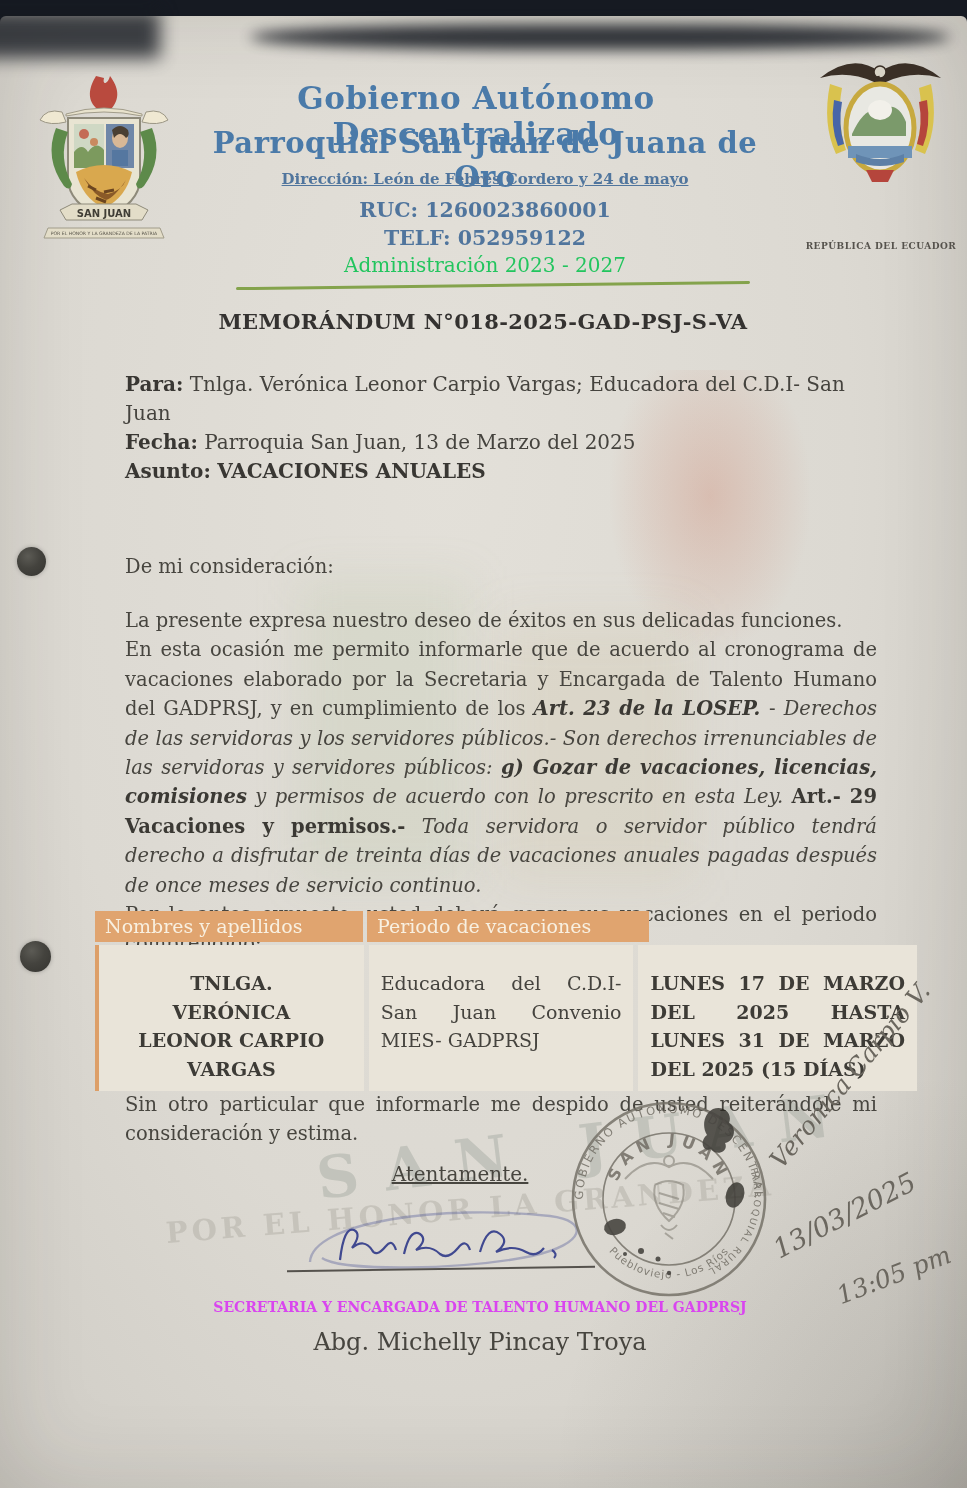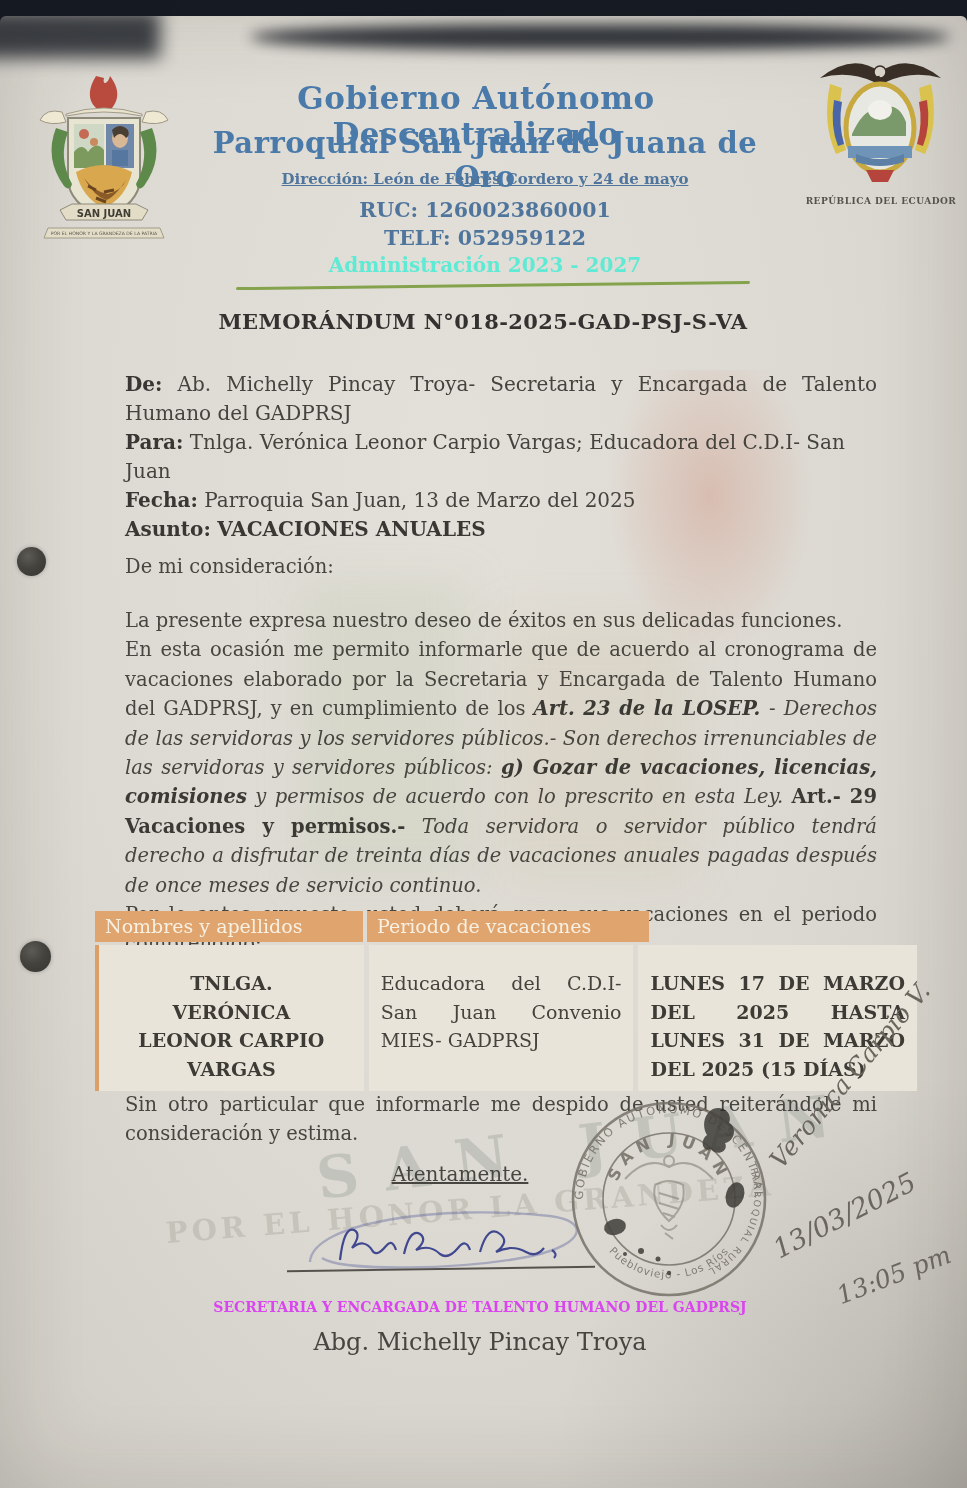--- a/index.html
+++ b/index.html
@@ -13,23 +13,23 @@
   .top-shadow2{position:absolute;left:-30px;top:10px;width:190px;height:48px;background:#151920;filter:blur(9px);opacity:.8;}
   .hole{position:absolute;width:29px;height:29px;border-radius:50%;
     background:radial-gradient(circle at 38% 32%, #5c5b55 0%, #44433e 45%, #353430 100%);
     box-shadow:0 0 4px rgba(0,0,0,.25);}
   .abs{position:absolute;}
   .center{text-align:center;}
   .just{text-align:justify;}
   
   .h-big{font-weight:bold;color:#4a7aa9;letter-spacing:.5px;}
   .h-sub{font-weight:bold;color:#50759d;}
-  .h-admin{font-weight:bold;color:#5eead4;}
+  .h-admin{font-weight:normal;color:#22c55e;}
   .green-line{position:absolute;left:236px;top:284px;width:514px;height:3px;background:#84a34c;transform:rotate(-.7deg);border-radius:2px;}
-  .republic-caption{font-family:"DejaVu Serif",serif;font-weight:bold;font-size:9px;color:#55524c;letter-spacing:.5px;}
+  .republic-caption{font-family:"DejaVu Serif",serif;font-weight:bold;font-size:9px;color:#55524c;letter-spacing:.5px;margin-top:45px;}
   .memo-title{font-weight:bold;color:#343230;font-size:21px;letter-spacing:.4px;}
   .fields{font-size:20px;line-height:29px;color:#45433e;}
   .fields b{color:#393733;}
   .body-par{font-size:19.5px;line-height:29.4px;color:#47453f;}
   .seg-n{} .seg-i{font-style:italic;} .seg-b{font-weight:bold;color:#3b3934;} .seg-bi{font-weight:bold;font-style:italic;color:#3b3934;}
   
   .memo-table{position:absolute;left:75px;top:911px;width:822px;padding-left:20px;}
   .thead{display:flex;gap:4px;}
   .th{background:#e0a46f;color:#f8f0e1;font-size:19px;height:31px;line-height:31px;padding-left:10px;box-sizing:border-box;}
   .trow{display:flex;gap:5px;margin-top:3px;border-left:4px solid #dd9f68;}
@@ -113,21 +113,20 @@
   <div class="abs center h-big" style="left:183px;top:126px;width:604px;font-size:29px;">Parroquial San Juan de Juana de Oro</div>
   <div class="abs center h-sub" style="left:183px;top:170px;width:604px;font-size:15px;text-decoration:underline;">Dirección: León de Febres Cordero y 24 de mayo</div>
   <div class="abs center h-sub" style="left:183px;top:198px;width:604px;font-size:20.5px;">RUC: 1260023860001</div>
   <div class="abs center h-sub" style="left:183px;top:226px;width:604px;font-size:20.5px;">TELF: 052959122</div>
   <div class="abs center h-admin" style="left:183px;top:253px;width:604px;font-size:20px;">Administración 2023 - 2027</div>
   <div class="green-line"></div>
 
   <div class="abs center memo-title" style="left:133px;top:309px;width:700px;">MEMORÁNDUM N°018-2025-GAD-PSJ-S-VA</div>
 
   <div class="abs fields" style="left:125px;top:370px;width:752px;">
-    <div class="just"><b>De:</b> <span>Ab. Michelly Pincay Troya- Secretaria y Encargada de Talento Humano del GADPRSJ</span></div>
     <div><b>Para:</b> <span>Tnlga. Verónica Leonor Carpio Vargas; Educadora del C.D.I- San Juan</span></div>
     <div><b>Fecha:</b> <span>Parroquia San Juan, 13 de Marzo del 2025</span></div>
     <div><b>Asunto:</b> <b>VACACIONES ANUALES</b></div>
   </div>
 
   <div class="abs body-par" style="left:125px;top:552px;width:752px;">De mi consideración:</div>
 
   <div class="abs" style="left:125px;top:606px;width:752px;">
     <div class="body-par">La presente expresa nuestro deseo de éxitos en sus delicadas funciones.</div>
     <div class="body-par just"><span class="seg-n">En esta ocasión me permito informarle que de acuerdo al cronograma de vacaciones elaborado por la Secretaria y Encargada de Talento Humano del GADPRSJ, y  en cumplimiento de los </span><span class="seg-bi">Art. 23 de la LOSEP. </span><span class="seg-n">- </span><span class="seg-i">Derechos de las servidoras y los servidores públicos.- Son derechos irrenunciables de las servidoras y servidores públicos: </span><span class="seg-bi">g) Gozar de vacaciones, licencias, comisiones</span><span class="seg-i"> y permisos de acuerdo con lo prescrito en esta Ley. </span><span class="seg-b">Art.- 29 Vacaciones y permisos.-</span><span class="seg-i"> Toda servidora o servidor público tendrá derecho a disfrutar de treinta días de vacaciones anuales pagadas después de once meses de servicio continuo.</span></div>

